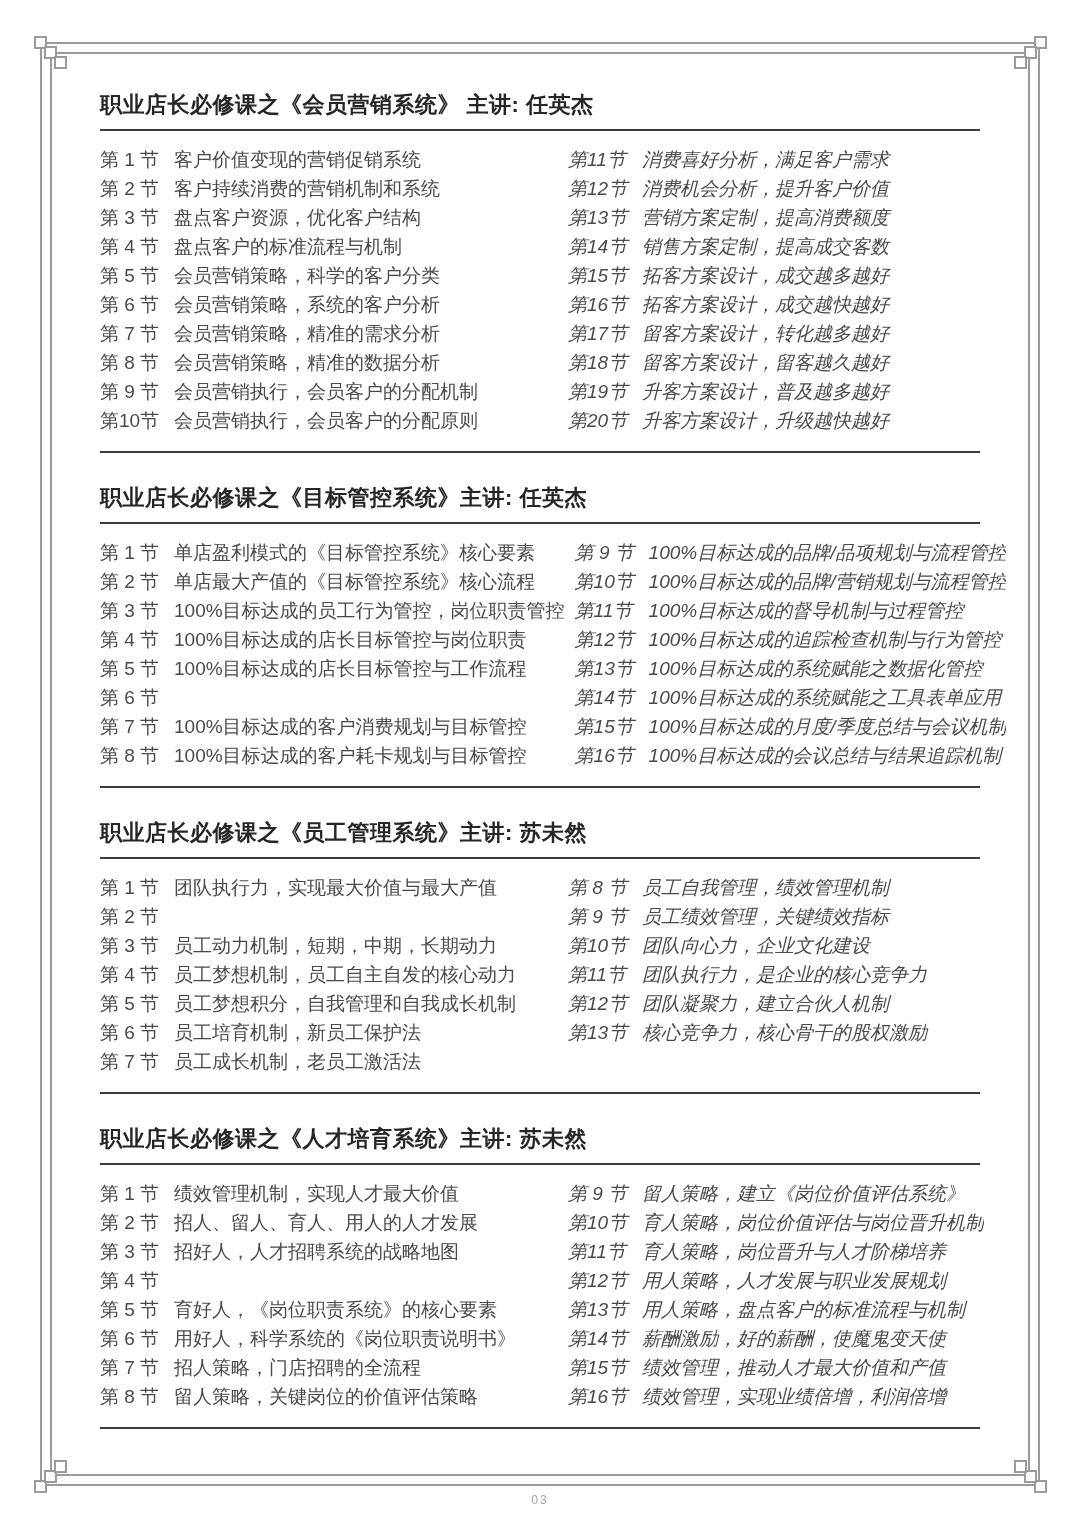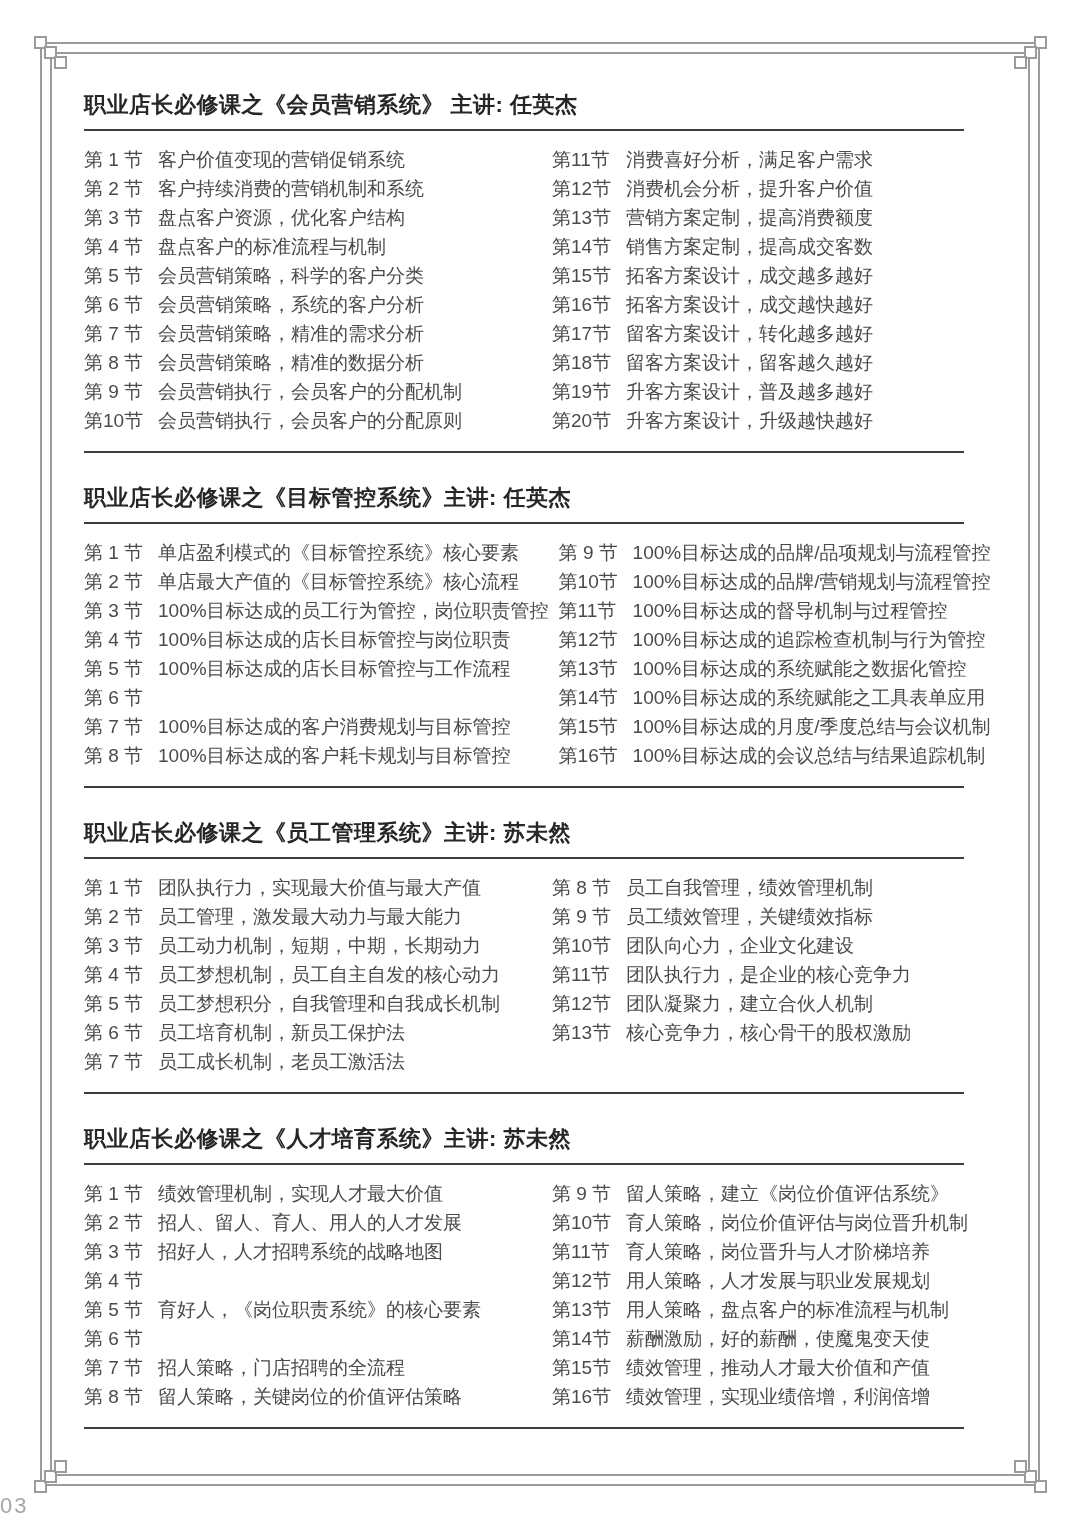--- a/index.html
+++ b/index.html
@@ -17,35 +17,35 @@
   .frame-outer{position:absolute;left:40px;top:42px;width:996px;height:1440px;
     border:2px solid var(--border-color);}
   .frame-inner{position:absolute;left:50px;top:52px;width:976px;height:1420px;
     border:2px solid var(--border-color);}
 
   
   .deco-sq{position:absolute;width:9px;height:9px;background:#ffffff;
     border:2px solid var(--border-color);}
 
   
-  .content{position:absolute;left:84px;top:90px;width:880px;}
+  .content{position:absolute;left:100px;top:90px;width:880px;}
   .section{margin:0 0 30px 0;}
   .section-title{margin:0;font-size:22px;line-height:30px;font-weight:bold;
     color:var(--title-color);padding-bottom:9px;border-bottom:2px solid var(--rule-color);
     letter-spacing:0.5px;}
   .columns{display:flex;padding:14px 0 16px 0;border-bottom:2px solid var(--rule-color);}
   .col{display:flex;flex-direction:column;}
   .col-left{flex:0 0 458px;padding-right:10px;}
-  .col-right{flex:1;}
+  .col-right{flex:1;font-style:italic;}
   .item{display:flex;font-size:19px;line-height:29px;color:var(--text-color);white-space:nowrap;}
   .no{flex:0 0 74px;}
   .txt{flex:1;overflow:hidden;}
 
-  .page-number{position:absolute;left:0;top:1493px;width:100%;text-align:left;
-    font-size:22px;letter-spacing:2px;color:var(--pagenum-color);}
+  .page-number{position:absolute;left:0;top:1493px;width:100%;text-align:center;
+    font-size:12px;letter-spacing:2px;color:var(--pagenum-color);}
 </style>
 </head>
 <body>
 
 <div class="page">
 
   <div class="frame-outer"></div>
   <div class="frame-inner"></div>
 
   <div>
@@ -269,21 +269,20 @@
     <h2 class="section-title">职业店长必修课之《员工管理系统》主讲: 苏未然</h2>
     <div class="columns">
       <div class="col col-left">
   <div class="item">
     <span class="no">第 1 节</span>
     <span class="txt">团队执行力，实现最大价值与最大产值</span>
   </div>
 
   <div class="item">
     <span class="no">第 2 节</span>
-    <span class="txt">员工管理，激发最大动力与最大能力</span>
   </div>
 
   <div class="item">
     <span class="no">第 3 节</span>
     <span class="txt">员工动力机制，短期，中期，长期动力</span>
   </div>
 
   <div class="item">
     <span class="no">第 4 节</span>
     <span class="txt">员工梦想机制，员工自主自发的核心动力</span>
@@ -361,20 +360,21 @@
     <span class="no">第 4 节</span>
   </div>
 
   <div class="item">
     <span class="no">第 5 节</span>
     <span class="txt">育好人，《岗位职责系统》的核心要素</span>
   </div>
 
   <div class="item">
     <span class="no">第 6 节</span>
+    <span class="txt">用好人，科学系统的《岗位职责说明书》</span>
   </div>
 
   <div class="item">
     <span class="no">第 7 节</span>
     <span class="txt">招人策略，门店招聘的全流程</span>
   </div>
 
   <div class="item">
     <span class="no">第 8 节</span>
     <span class="txt">留人策略，关键岗位的价值评估策略</span>

